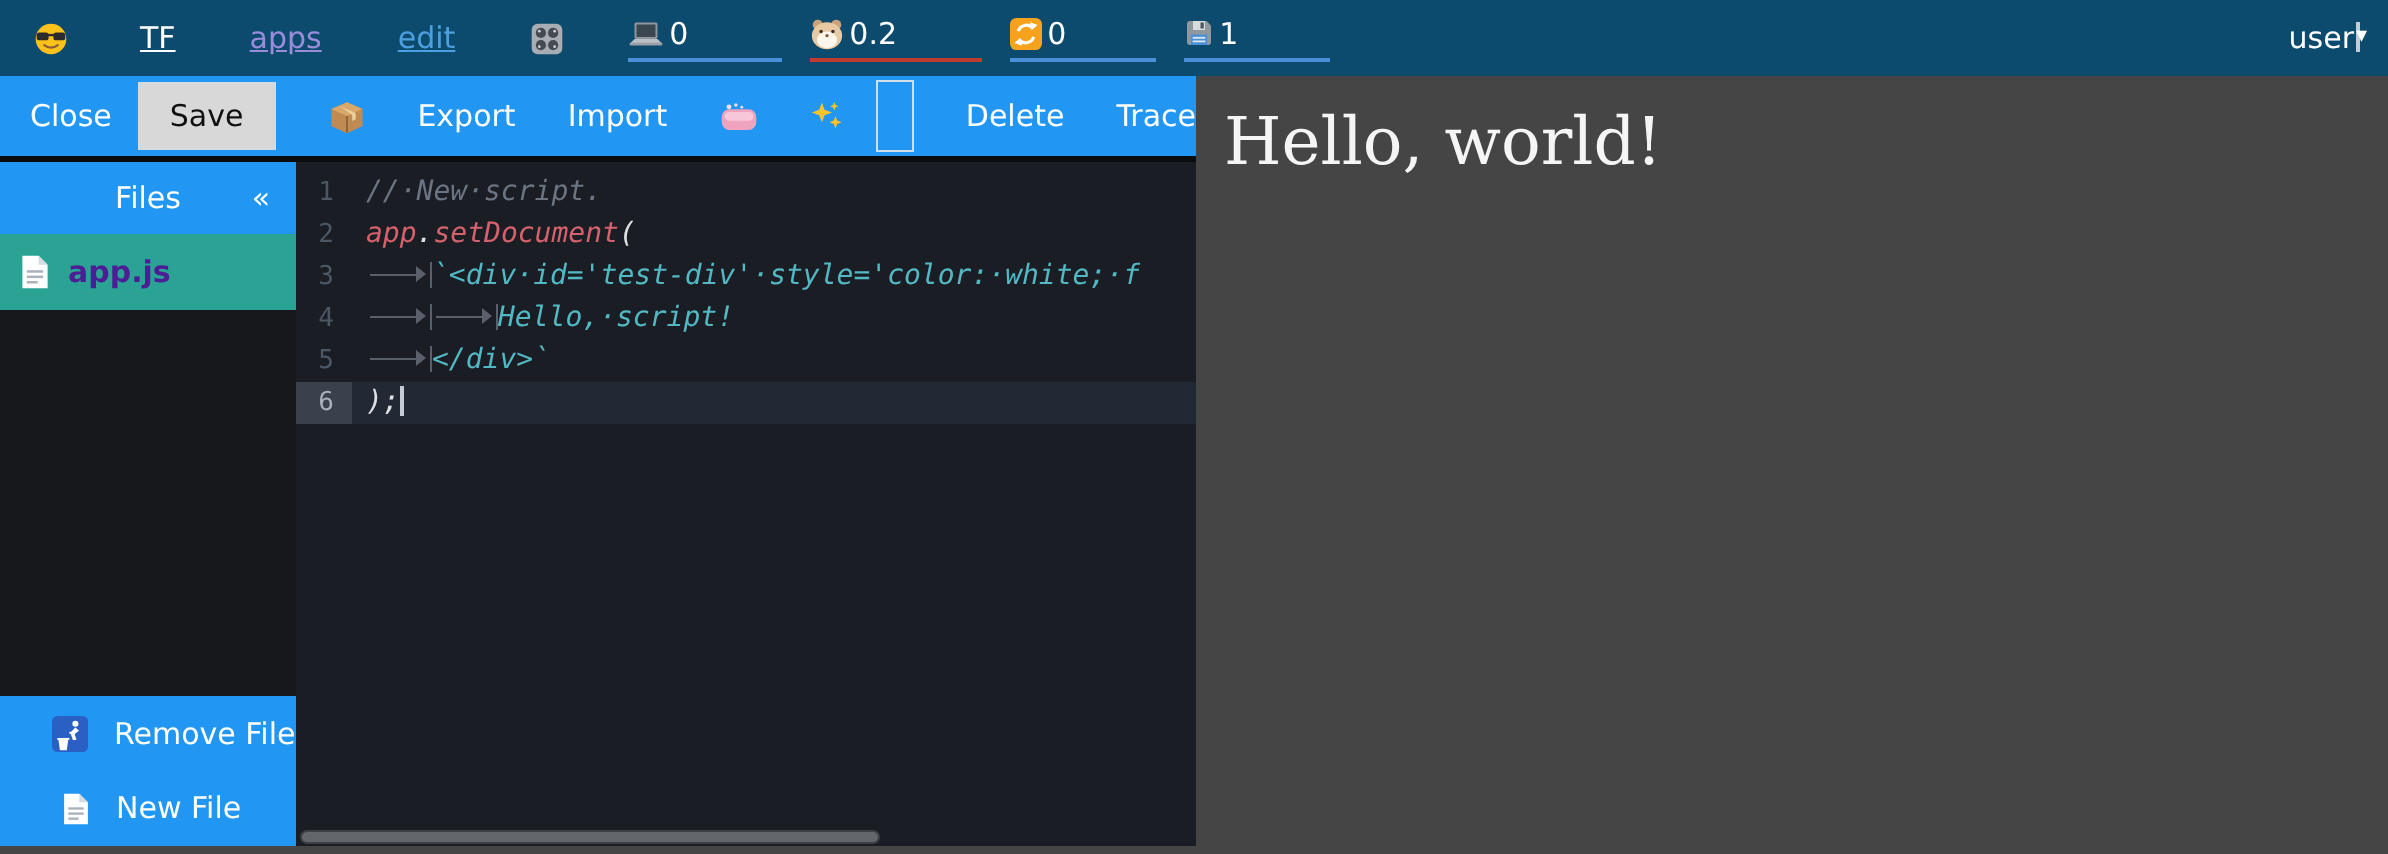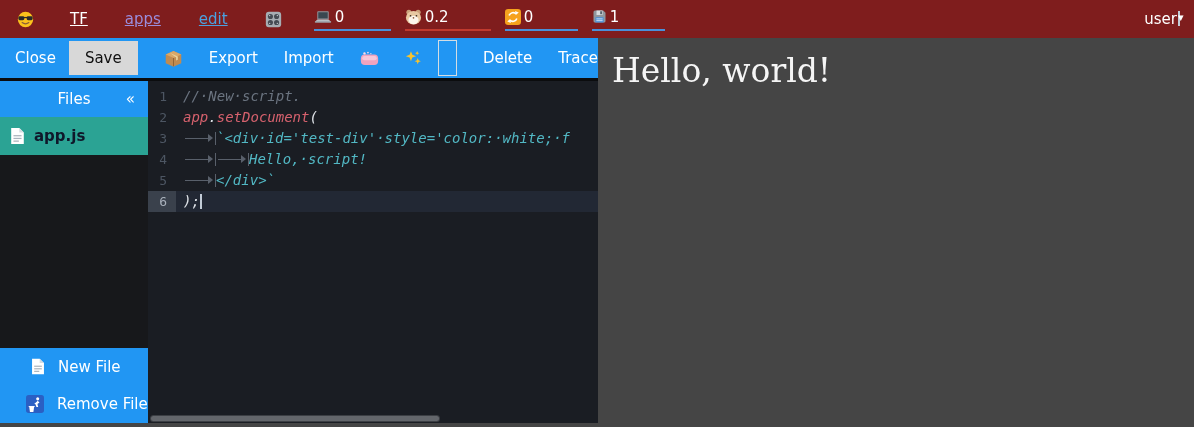--- a/index.html
+++ b/index.html
@@ -1,21 +1,21 @@
 <!DOCTYPE html>
 <html><head>
 <meta charset="utf-8">
 <style>
   * { margin:0; padding:0; box-sizing:border-box; }
   html,body { background:#000; }
   body { font-family:"DejaVu Sans","Liberation Sans",sans-serif; }
   #screen { position:relative; width:1194px; height:427px; overflow:hidden; background:#454545; }
 
   
-  .topbar { position:absolute; left:0; top:0; width:1194px; height:38px; background:#7f1d1d;
+  .topbar { position:absolute; left:0; top:0; width:1194px; height:38px; background:#0c4a6e;
             display:flex; align-items:center; padding:0 14px; color:#fff; font-size:15px; }
   .tb-logo { margin-left:3px; display:flex; align-items:center; }
   .tb-link { text-decoration:underline; cursor:pointer; }
   .tb-link.tf   { color:#ffffff; margin-left:36px; }
   .tb-link.apps { color:#9b8cdb; margin-left:37px; }
   .tb-link.edit { color:#4ba0e0; margin-left:38px; }
   .tb-knobs { margin-left:37px; display:flex; align-items:center; }
   .tb-stats { margin-left:32px; display:flex; align-items:flex-end; gap:14px; }
   .stat { display:flex; align-items:center; gap:3px; padding-bottom:3px; color:#fff; cursor:pointer; }
   .stat.u-blue { border-bottom:2px solid #4a90d9; }
@@ -35,21 +35,21 @@
   .icon-btn { display:flex; align-items:center; cursor:pointer; }
 
   .content { flex:1; display:flex; border-top:3px solid #0b0c0e; min-height:0; }
 
   
   .sidebar { width:148px; flex:none; display:flex; flex-direction:column; background:#17181b; }
   .sb-head { height:36px; background:#2196f3; color:#fff; font-size:15px; flex:none;
              display:flex; align-items:center; justify-content:center; position:relative; }
   .sb-collapse { position:absolute; right:13px; top:50%; transform:translateY(-50%);
                  font-size:15px; cursor:pointer; }
-  .file-row { height:38px; background:#2ba394; color:#0f172a; font-weight:bold; font-size:15px; flex:none;
+  .file-row { height:38px; background:#2ba394; color:#4c1d95; font-weight:bold; font-size:15px; flex:none;
               display:flex; align-items:center; gap:9px; padding-left:10px; cursor:pointer; }
   .sb-fill { flex:1; }
   .sb-actions { height:75px; background:#2196f3; flex:none; display:flex; flex-direction:column; }
   .action-row { flex:1; display:flex; align-items:center; gap:13px; color:#fff; font-size:15px; cursor:pointer; }
   .action-row.r1 { padding-left:31px; }
   .action-row.r2 { padding-left:26px; }
 
   
   .editor { flex:1; position:relative; background:#1a1d23; overflow:hidden;
             font-family:"DejaVu Sans Mono","Liberation Mono",monospace; font-size:14px; padding-top:5px; }
@@ -221,45 +221,45 @@
               <path d="M10 1l5 5h-5z" fill="#d6dbe0"></path>
               <rect x="3.5" y="9" width="9" height="1.4" fill="#aab3bc"></rect>
               <rect x="3.5" y="12" width="9" height="1.4" fill="#aab3bc"></rect>
               <rect x="3.5" y="15" width="6" height="1.4" fill="#aab3bc"></rect>
             </svg>
           </span>
           <span>app.js</span>
         </div>
         <div class="sb-fill"></div>
         <div class="sb-actions">
-          <div class="action-row r1">
-            <span>
-              <svg width="14" height="17" viewBox="0 0 16 20">
-                <path d="M1 1h9l5 5v13H1z" fill="#fff"></path>
-                <path d="M10 1l5 5h-5z" fill="#d6dbe0"></path>
-                <rect x="3.5" y="9" width="9" height="1.4" fill="#aab3bc"></rect>
-                <rect x="3.5" y="12" width="9" height="1.4" fill="#aab3bc"></rect>
-                <rect x="3.5" y="15" width="6" height="1.4" fill="#aab3bc"></rect>
-              </svg>
-            </span>
-            <span>New File</span>
-          </div>
           <div class="action-row r2">
             <span>
               <svg width="18" height="18" viewBox="0 0 20 20">
                 <rect width="20" height="20" rx="3" fill="#2a5fc4"></rect>
                 <circle cx="13" cy="4.3" r="1.7" fill="#fff"></circle>
                 <path d="M13 6.4l-2.8 2.8 1.4 4.2h2l-1-3.4 2.4-1.8z" fill="#fff"></path>
                 <rect x="9.6" y="9.2" width="3" height="1.1" fill="#fff" transform="rotate(25 11 9.7)"></rect>
                 <path d="M3.6 13.4h5.4l-.8 5.6H4.4z" fill="#fff"></path>
                 <rect x="3" y="12.2" width="6.6" height="1.1" fill="#fff"></rect>
               </svg>
             </span>
             <span>Remove File</span>
           </div>
+          <div class="action-row r1">
+            <span>
+              <svg width="14" height="17" viewBox="0 0 16 20">
+                <path d="M1 1h9l5 5v13H1z" fill="#fff"></path>
+                <path d="M10 1l5 5h-5z" fill="#d6dbe0"></path>
+                <rect x="3.5" y="9" width="9" height="1.4" fill="#aab3bc"></rect>
+                <rect x="3.5" y="12" width="9" height="1.4" fill="#aab3bc"></rect>
+                <rect x="3.5" y="15" width="6" height="1.4" fill="#aab3bc"></rect>
+              </svg>
+            </span>
+            <span>New File</span>
+          </div>
         </div>
       </div>
 
       <div class="editor">
         <div id="code-area">
             <div class="code-line"><span class="line-number">1</span><span class="line-code"><span class="tok-comment">//·New·script.</span></span></div>
             <div class="code-line"><span class="line-number">2</span><span class="line-code"><span class="tok-keyword">app</span><span class="tok-plain">.</span><span class="tok-keyword">setDocument</span><span class="tok-plain">(</span></span></div>
             <div class="code-line"><span class="line-number">3</span><span class="line-code"><span class="tok-tab"></span><span class="tok-string">`&lt;div·id='test-div'·style='color:·white;·f</span></span></div>
             <div class="code-line"><span class="line-number">4</span><span class="line-code"><span class="tok-tab"></span><span class="tok-tab"></span><span class="tok-string">Hello,·script!</span></span></div>
             <div class="code-line"><span class="line-number">5</span><span class="line-code"><span class="tok-tab"></span><span class="tok-string">&lt;/div&gt;`</span></span></div>

